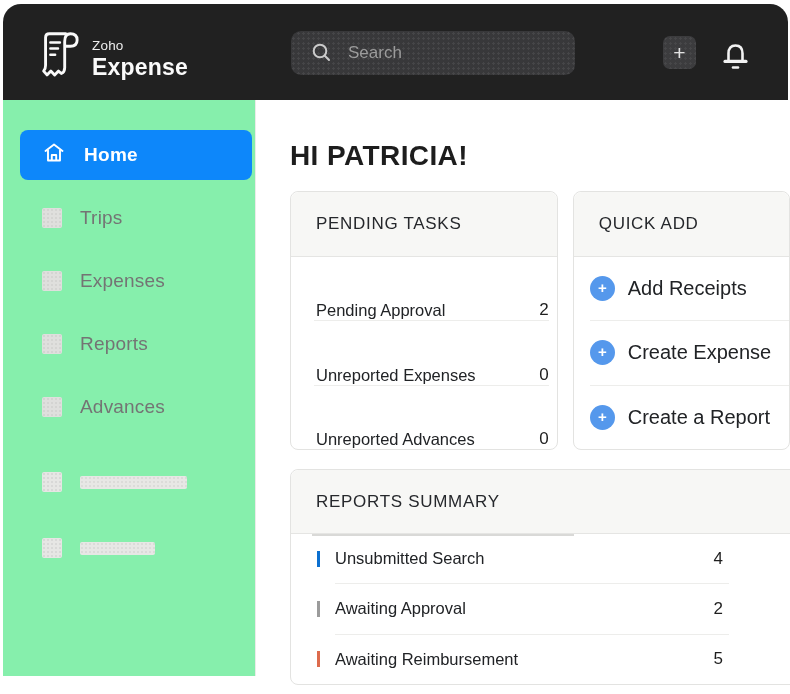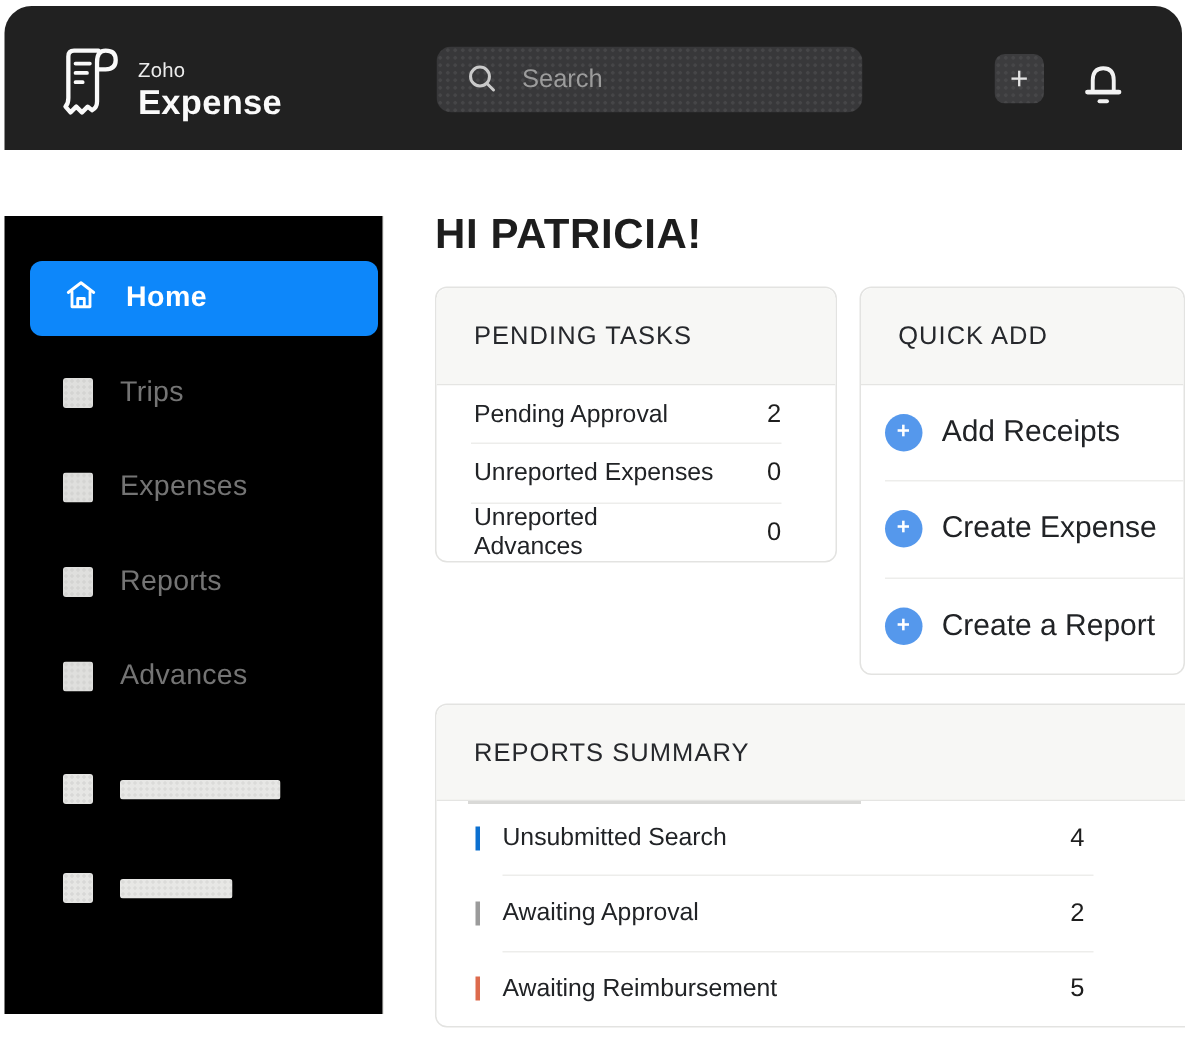--- a/index.html
+++ b/index.html
@@ -40,21 +40,21 @@
     background-image: radial-gradient(rgba(255,255,255,0.06) 1px, transparent 1.3px);
     background-size: 5px 5px;
     color: #e3e3e3; font-size: 21px; font-weight: 300; line-height: 30px; text-align: center;
     font-family: "Liberation Sans", sans-serif;
   }
   .bell-btn { position: absolute; left: 716px; top: 30px; background: none; border: none; cursor: pointer; }
 
   
   .sidebar {
     position: absolute; left: 3px; top: 100px; width: 253px; bottom: 18px;
-    background: #000000; border-right: 1px solid #ebebe9; margin-top: 44px;
+    background: #86efac; border-right: 1px solid #ebebe9;
   }
   .nav { padding-top: 30px; }
   .nav-item {
     height: 50px; display: flex; align-items: center;
     margin: 0 3px 13px 17px; padding-left: 22px; border-radius: 8px; cursor: pointer;
   }
   .nav-item .nav-label { margin-left: 18px; font-size: 19px; color: #747474; letter-spacing: .2px; }
   .nav-item.active .nav-label { color: #ffffff; font-weight: bold; letter-spacing: .3px; }
   .nav-icon-ph {
     width: 20px; height: 20px; border-radius: 2px; background-color: #dfdfdd;
@@ -79,24 +79,24 @@
   }
   .greeting { font-size: 28px; font-weight: bold; color: #1d1d1d; letter-spacing: .4px; }
 
   .cards-row { display: flex; gap: 15px; margin-top: 19px; }
   .card { border: 1px solid #e3e3e1; border-radius: 8px; background: #fff; display: flex; flex-direction: column; }
   .card-header {
     height: 65px; flex: none; background: #f7f7f5; border-bottom: 1px solid #e5e5e3;
     border-radius: 8px 8px 0 0; display: flex; align-items: center; padding-left: 25px;
     font-size: 17px; color: #26282c; letter-spacing: .7px;
   }
-  .card-pending { width: 286px; height: 184px; }
+  .card-pending { width: 286px; height: 259px; }
   .pt-row {
-    flex: 1; display: flex; align-items: center;
-    margin: 0 36px 0 23px; border-bottom: 1px solid #ededeb; cursor: pointer;
+    flex: 1; display: flex; align-items: flex-end;
+    margin: 0 8px 0 23px; border-bottom: 1px solid #ededeb; cursor: pointer;
   }
   .pt-row:last-child { border-bottom: none; gap: 48px; }
   .pt-label { flex: 1; font-size: 16.5px; color: #212326; padding-left: 2px; }
   .pt-value { font-size: 17px; color: #1e1e1e; }
 
   .card-quick { width: 232px; height: 259px; }
   .qa-row {
     flex: 1; display: flex; align-items: center;
     margin-left: 16px; border-bottom: 1px solid #ededeb; cursor: pointer;
   }

